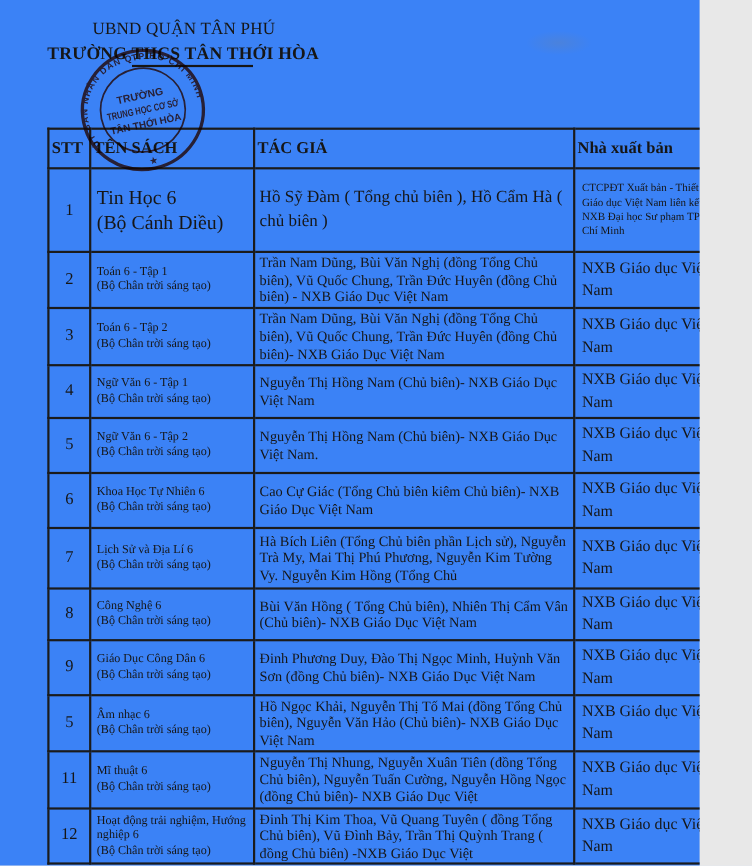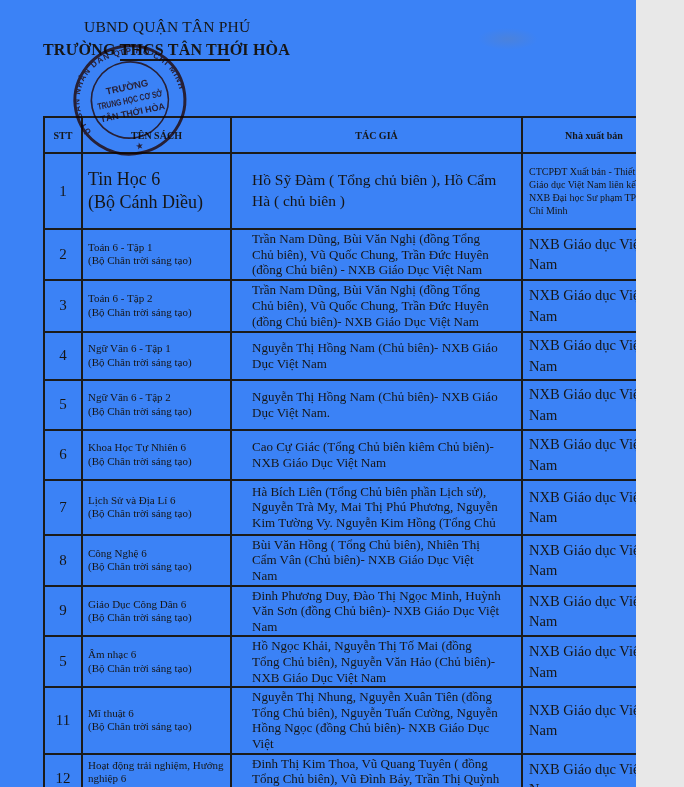--- a/index.html
+++ b/index.html
@@ -22,24 +22,24 @@
   }
   .stamp text{ font-family:"Liberation Sans","DejaVu Sans",sans-serif; font-weight:bold; }
   
   table.doc{
     position:absolute; left:43px; top:116px; width:622px;
     border-collapse:collapse; table-layout:fixed; background:transparent;
   }
   table.doc th, table.doc td{
     border:2px solid #1b1b1b; vertical-align:middle; overflow:hidden;
   }
-  table.doc th{ font-size:10px; font-weight:bold; text-align:center; padding:2px; }
+  table.doc th{ font-size:15px; font-weight:bold; text-align:left; padding:2px; }
   td.stt{ text-align:center; font-size:15px; }
   td.name{ font-size:11px; padding:1px 5px; line-height:1.22; }
-  td.authors{ font-size:13px; padding:1px 20px; line-height:1.2; }
+  td.authors{ font-size:13px; padding:1px 4px; line-height:1.2; }
   td.nxb{ font-size:14.5px; padding:1px 6px; line-height:1.4; }
   tr.r1 td.name{ font-size:18px; line-height:1.3; }
   tr.r1 td.authors{ font-size:15.5px; line-height:1.35; }
   tr.r1 td.nxb{ font-size:10px; line-height:1.3; }
 </style>
 </head>
 <body>
 
 <div class="page">
 

